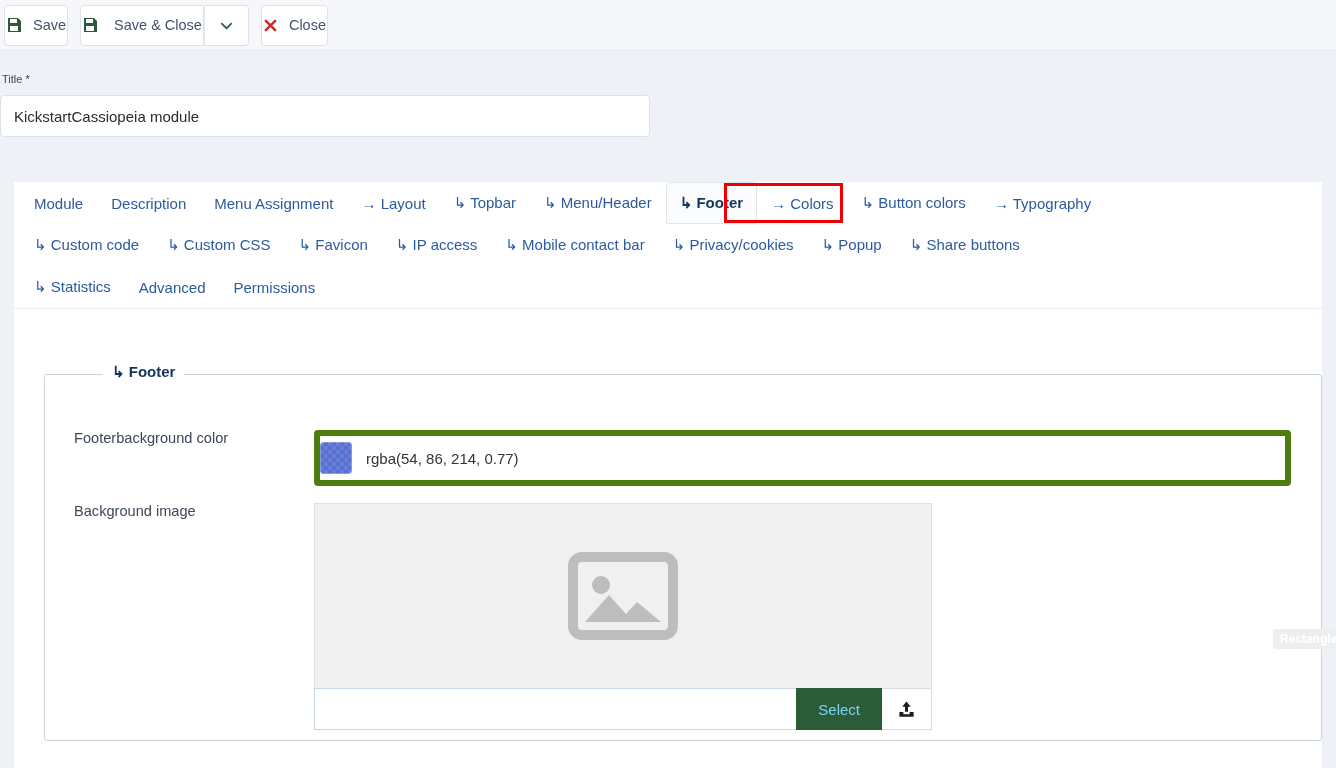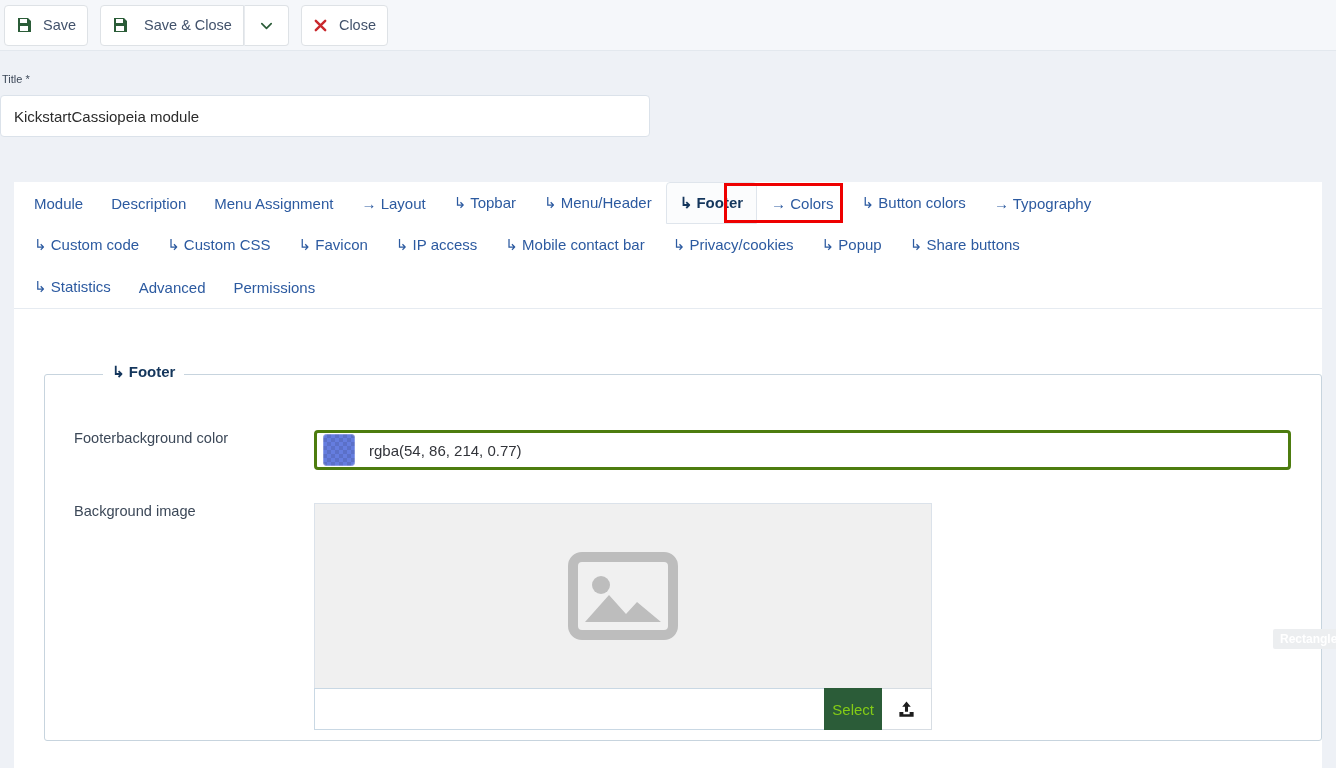--- a/index.html
+++ b/index.html
@@ -26,21 +26,21 @@
     box-sizing: border-box;
   }
   .btn {
     height: 41px;
     background: #ffffff;
     border: 1px solid #dee2e6;
     border-radius: 4px;
     display: inline-flex;
     align-items: center;
     gap: 11px;
-    padding: 0 11px;
+    padding: 0 1px;
     font-size: 14.5px;
     color: #42526b;
     cursor: pointer;
     box-sizing: border-box;
     white-space: nowrap;
   }
   .btn-group {
     display: inline-flex;
     margin-left: 12px;
   }
@@ -176,27 +176,27 @@
     font-size: 14.6px;
     color: #3c4858;
     width: 240px;
     flex: none;
   }
 
   
   #color-row { left: 29px; top: 55px; }
   #color-field {
     width: 977px;
-    height: 40px;
-    border: 3px solid #4d7c0f;
+    height: 56px;
+    border: 6px solid #4d7c0f;
     border-radius: 4px;
     background: #fff;
     display: flex;
     align-items: center;
-    padding-left: 6px;
+    padding-left: 0;
     box-sizing: border-box;
   }
   #color-swatch {
     width: 32px;
     height: 32px;
     border-radius: 4px;
     flex: none;
     background-color: rgba(54,86,214,0.77);
     background-image:
       linear-gradient(45deg, rgba(0,0,0,0.10) 25%, transparent 25%, transparent 75%, rgba(0,0,0,0.10) 75%),
@@ -237,24 +237,24 @@
     background: #fff;
     font-size: 14px;
     padding: 0 10px;
     font-family: "Liberation Sans", sans-serif;
     color: #32343a;
     outline: none;
     box-sizing: border-box;
   }
   #select-button {
     background: #2b5c38;
-    color: #84cc16;
+    color: #7dd3fc;
     font-size: 15px;
     border: none;
-    padding: 0 8px;
+    padding: 0 22px;
     cursor: pointer;
     font-family: "Liberation Sans", sans-serif;
   }
   #upload-button {
     width: 50px;
     background: #ffffff;
     border: 1px solid #d7dde3;
     border-left: none;
     display: flex;
     align-items: center;

